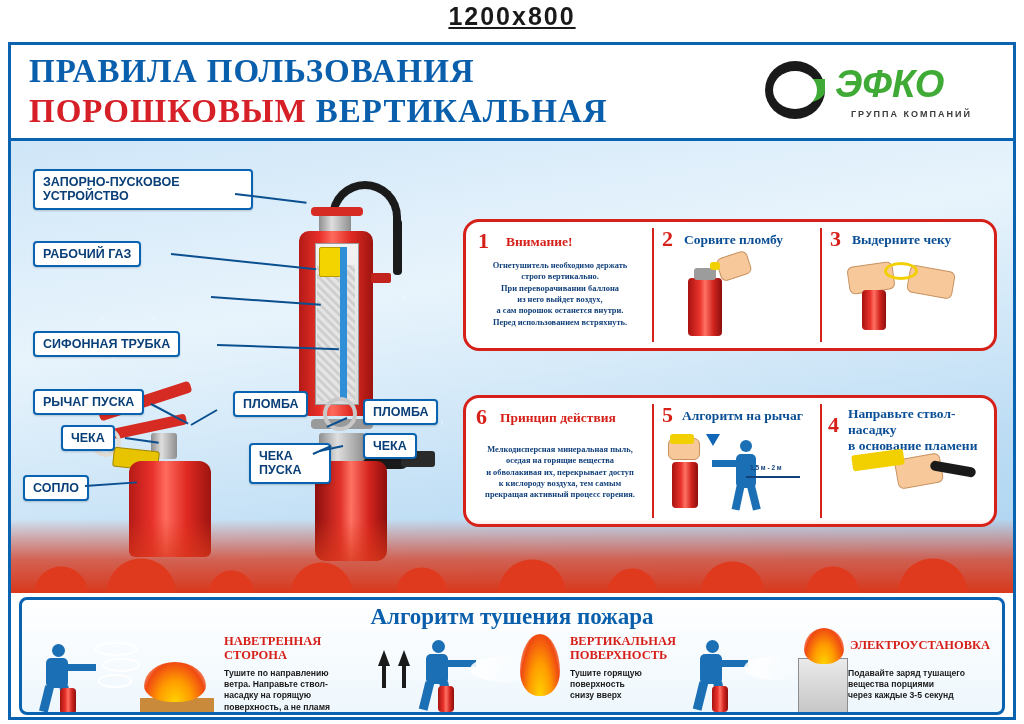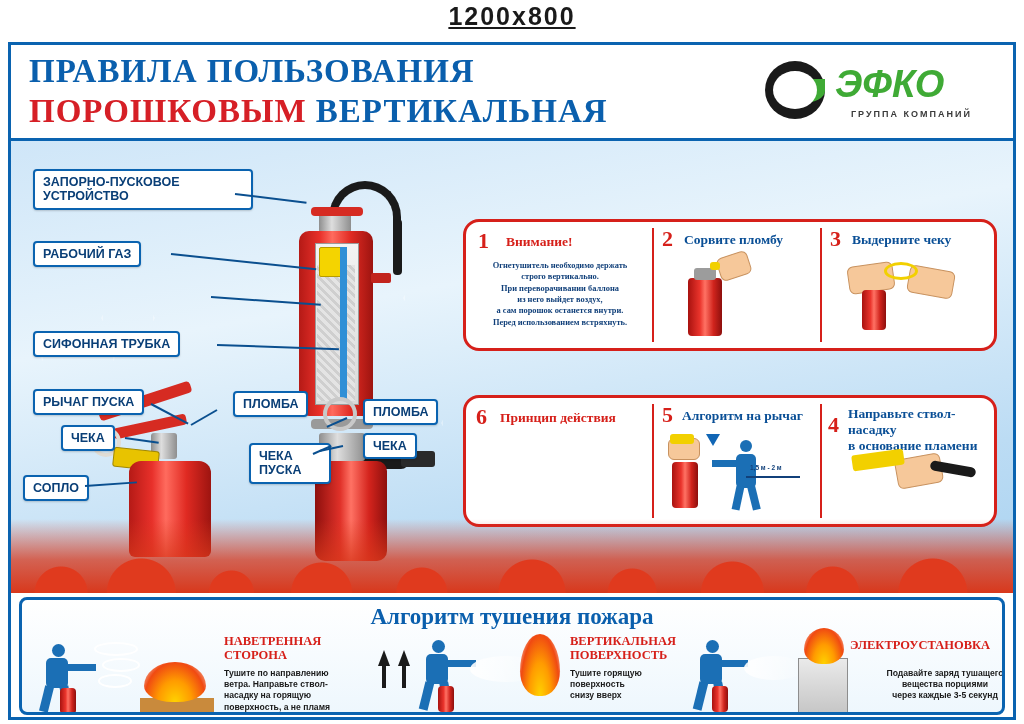--- a/index.html
+++ b/index.html
@@ -275,20 +275,25 @@
         </div>
       </div>
 
       <div class="steps-panel" style="left:452px;top:254px;width:528px;height:126px;">
         <div class="vsep" style="left:186px;top:6px;height:114px;"></div>
         <div class="vsep" style="left:354px;top:6px;height:114px;"></div>
 
         <div class="step-cell" style="left:0;top:0;width:186px;height:120px;">
           <div class="step-num" style="left:10px;top:6px;">6</div>
           <div class="step-title red" style="left:34px;top:12px;">Принцип действия</div>
+          <div class="step-body" style="left:6px;top:46px;width:176px;white-space:pre-line;">Мелкодисперсная минеральная пыль,
+оседая на горящие вещества
+и обволакивая их, перекрывает доступ
+к кислороду воздуха, тем самым
+прекращая активный процесс горения.</div>
         </div>
 
         <div class="step-cell" style="left:188px;top:0;width:166px;height:120px;">
           <div class="step-num" style="left:8px;top:4px;">5</div>
           <div class="step-title" style="left:28px;top:10px;">Алгоритм на рычаг</div>
           <div class="hand" style="left:14px;top:40px;width:30px;height:20px;"></div>
           <div class="nozzle" style="left:16px;top:36px;width:24px;height:10px;"></div>
           <div class="mini-ext" style="left:18px;top:64px;width:26px;height:46px;"></div>
           <div class="arrow-down" style="left:52px;top:36px;"></div>
           <div class="person" style="left:86px;top:42px;width:12px;height:12px;border-radius:50%;"></div>
@@ -361,20 +366,20 @@
         <div class="person" style="left:24px;top:6px;width:13px;height:13px;border-radius:50%;"></div>
         <div class="person" style="left:18px;top:20px;width:22px;height:30px;border-radius:5px;"></div>
         <div class="person" style="left:14px;top:48px;width:9px;height:28px;transform:rotate(14deg);"></div>
         <div class="person" style="left:34px;top:48px;width:9px;height:28px;transform:rotate(-12deg);"></div>
         <div class="person" style="left:38px;top:26px;width:28px;height:7px;"></div>
         <div class="mini-ext" style="left:30px;top:52px;width:16px;height:26px;"></div>
         <div class="spray" style="left:62px;top:22px;width:60px;height:24px;"></div>
         <div class="panelbox" style="left:116px;top:24px;width:48px;height:54px;"></div>
         <div class="fire" style="left:122px;top:-6px;width:40px;height:36px;"></div>
         <div class="bcase-title" style="left:168px;top:4px;white-space:pre-line;">ЭЛЕКТРОУСТАНОВКА</div>
-        <div class="bcase-text" style="left:184px;top:34px;width:158px;white-space:pre-line;text-align:center;">Подавайте заряд тушащего
+        <div class="bcase-text" style="left:166px;top:34px;width:158px;white-space:pre-line;">Подавайте заряд тушащего
 вещества порциями
 через каждые 3-5 секунд</div>
       </div>
     </div>
 
   </div>
 </div>
 
 </body></html>

